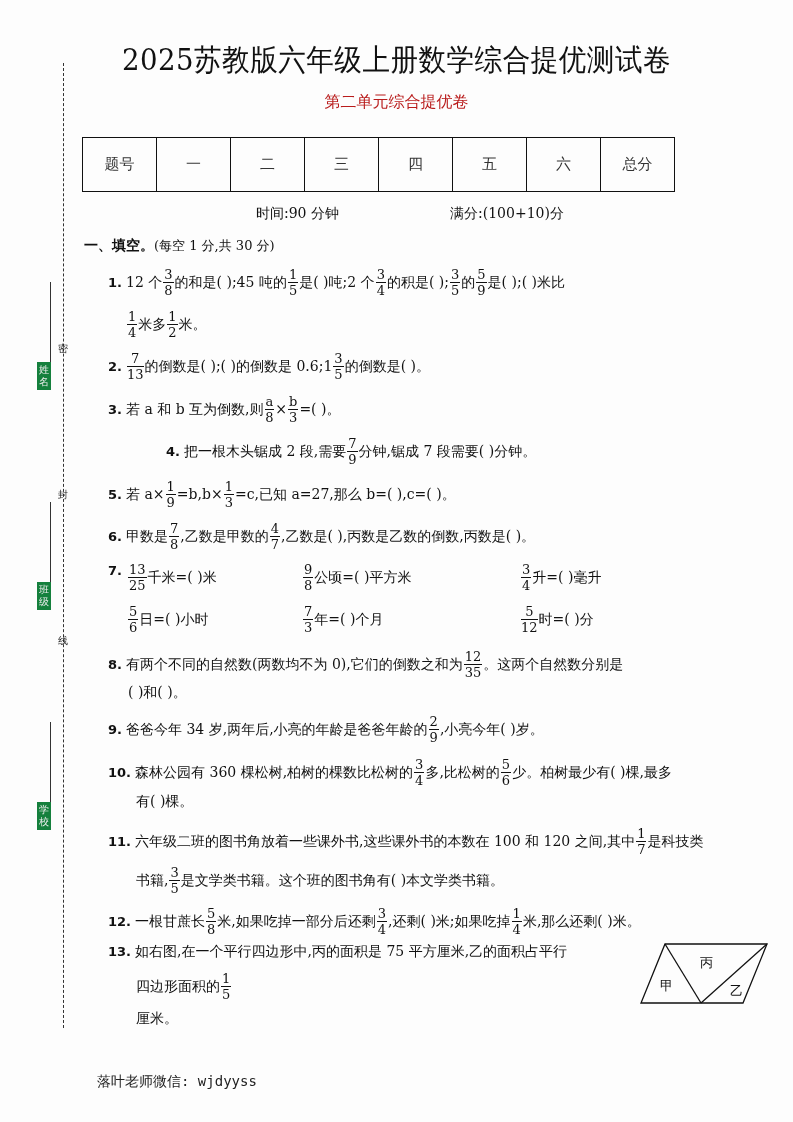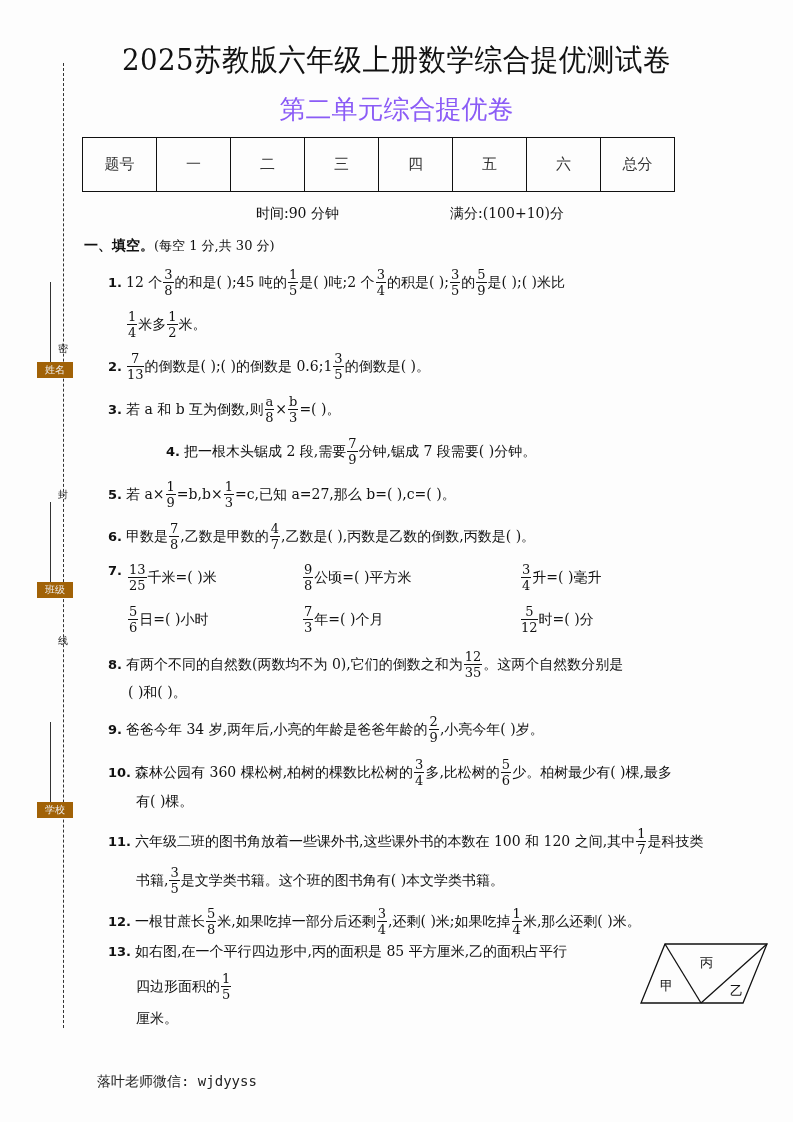--- a/index.html
+++ b/index.html
@@ -9,21 +9,21 @@
     font-family:"DejaVu Serif", "Liberation Serif", serif;
   }
   .abs { position:absolute; }
   .title {
     left:0; width:793px; top:40px; text-align:center;
     font-size:30px; letter-spacing:0.5px; color:#111;
     font-family:"DejaVu Serif", serif; transform:scaleX(0.92);
   }
   .subtitle {
     left:0; width:793px; top:92px; text-align:center;
-    font-size:26px; color:#8b5cf6; font-family:"DejaVu Serif", serif;
+    font-size:16px; color:#b91c1c; font-family:"DejaVu Serif", serif;
   }
   table.score {
     position:absolute; left:82px; top:137px; width:593px; height:55px;
     border-collapse:collapse; table-layout:fixed;
   }
   table.score td {
     border:1.3px solid #111; text-align:center; font-size:15px; color:#333;
     height:26px; padding:0;
   }
   .meta { top:205px; font-size:14px; color:#111; }
@@ -36,21 +36,21 @@
     display:inline-block; vertical-align:middle; text-align:center;
     font-size:13px; line-height:1; margin:0 1px;
   }
   .frac .n { display:block; border-bottom:1px solid #111; padding:0 1px 1px; }
   .frac .d { display:block; padding-top:1px; }
   .dash-line {
     left:63px; top:63px; width:0; height:965px;
     border-left:1.5px dashed #333;
   }
   .side-label {
-    width:36px; background:#a16207; color:#eee; font-size:10px;
+    width:14px; background:#15803d; color:#eee; font-size:10px;
     text-align:center; line-height:12px; padding:2px 0;
   }
   .side-rule { width:0; border-left:1.3px solid #333; }
   .seal { font-size:10px; color:#222; }
   .footer { left:97px; top:1073px; font-size:14px; color:#222; font-family:"DejaVu Sans Mono", monospace; }
   .fig { left:638px; top:940px; }
 </style>
 </head>
 <body>
 
@@ -147,21 +147,21 @@
 </div>
 <div class="q" style="left:136px;top:866px;">
   <span>书籍,</span><span class="frac"><span class="n">3</span><span class="d">5</span></span><span>是文学类书籍。这个班的图书角有(      )本文学类书籍。</span>
 </div>
 
 <div class="q" style="left:108px;top:907px;">
   <span class="num">12.</span><span>一根甘蔗长</span><span class="frac"><span class="n">5</span><span class="d">8</span></span><span>米,如果吃掉一部分后还剩</span><span class="frac"><span class="n">3</span><span class="d">4</span></span><span>,还剩(      )米;如果吃掉</span><span class="frac"><span class="n">1</span><span class="d">4</span></span><span>米,那么还剩(      )米。</span>
 </div>
 
 <div class="q" style="left:108px;top:944px;">
-  <span class="num">13.</span><span>如右图,在一个平行四边形中,丙的面积是 85 平方厘米,乙的面积占平行</span>
+  <span class="num">13.</span><span>如右图,在一个平行四边形中,丙的面积是 75 平方厘米,乙的面积占平行</span>
 </div>
 <div class="q" style="left:136px;top:972px;">
   <span>四边形面积的</span><span class="frac"><span class="n">1</span><span class="d">5</span></span>
 </div>
 <div class="q" style="left:136px;top:1011px;">厘米。</div>
 
 <div class="abs fig">
   <svg width="135" height="70" viewBox="0 0 135 70">
     <polygon points="27,4 129,4 105,63 3,63" fill="none" stroke="#111" stroke-width="1.3"></polygon>
     <line x1="27" y1="4" x2="63" y2="63" stroke="#111" stroke-width="1.3"></line>

